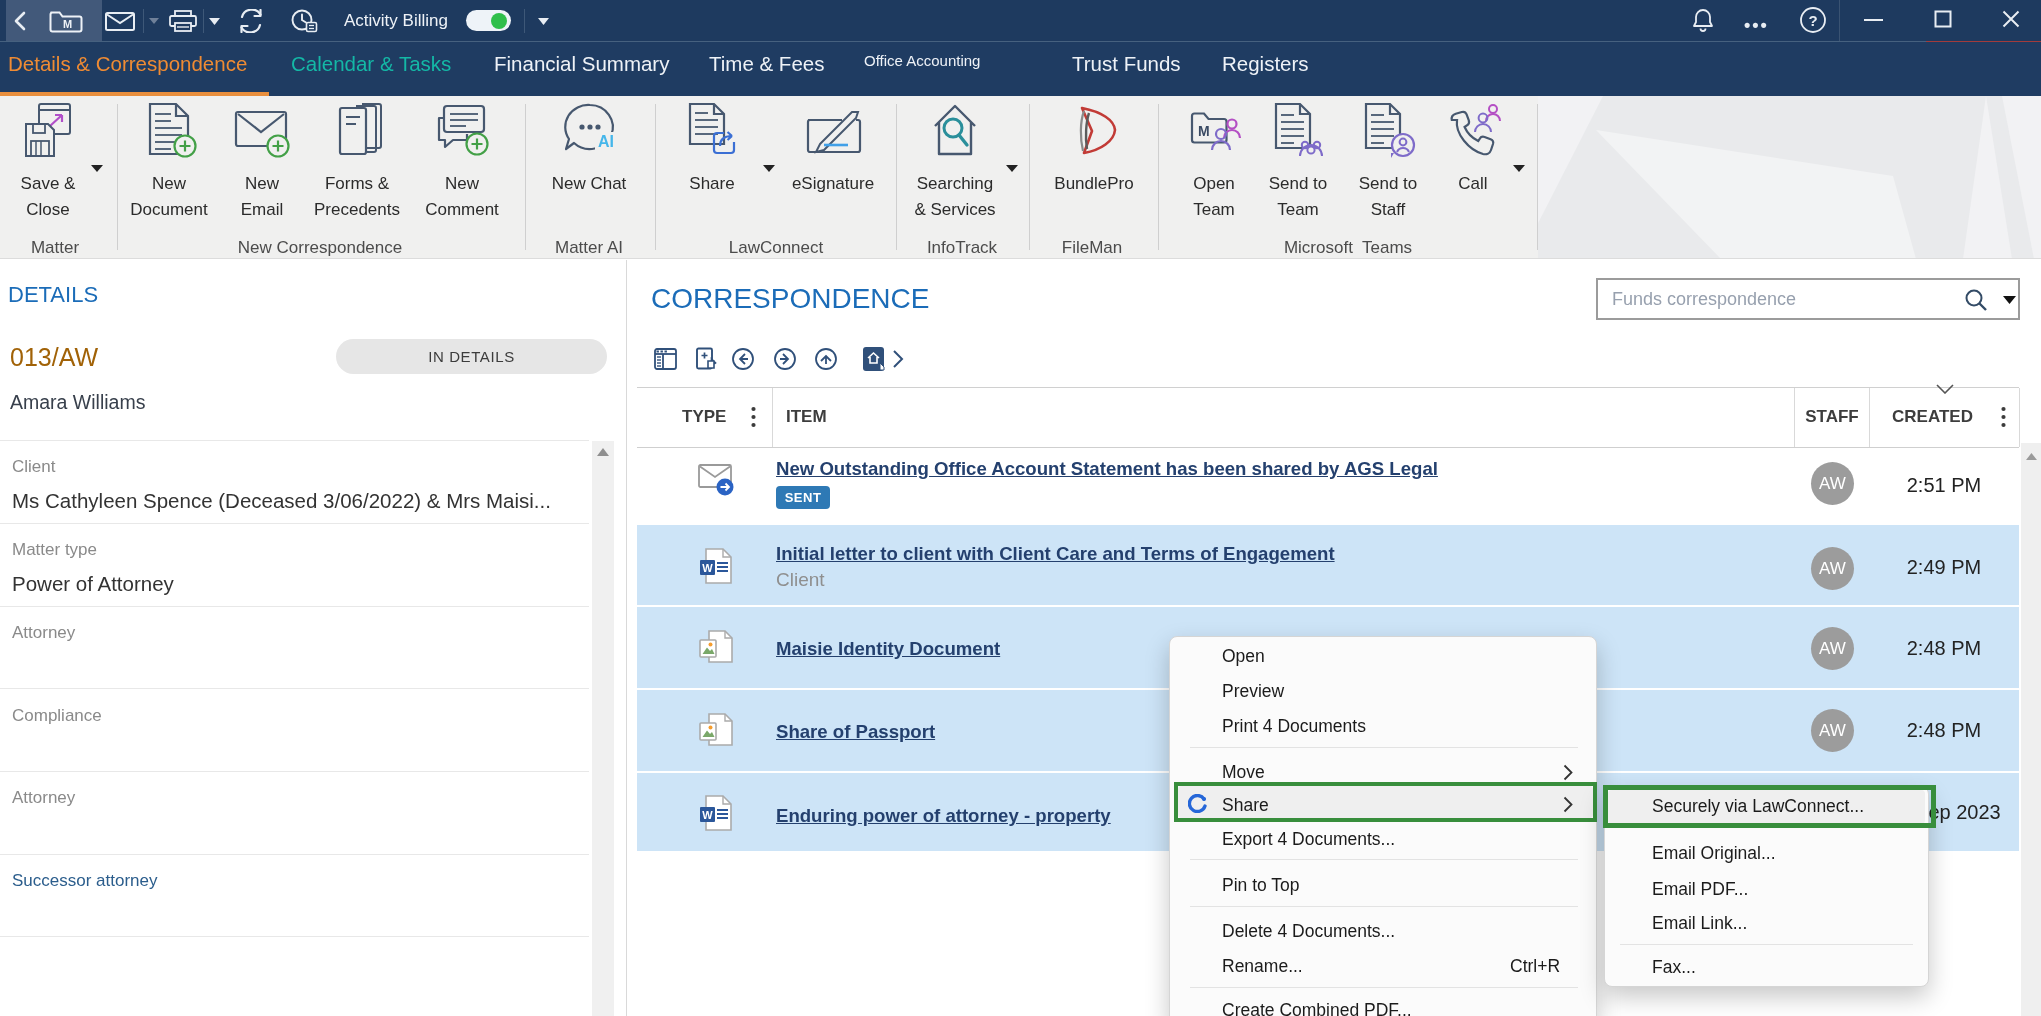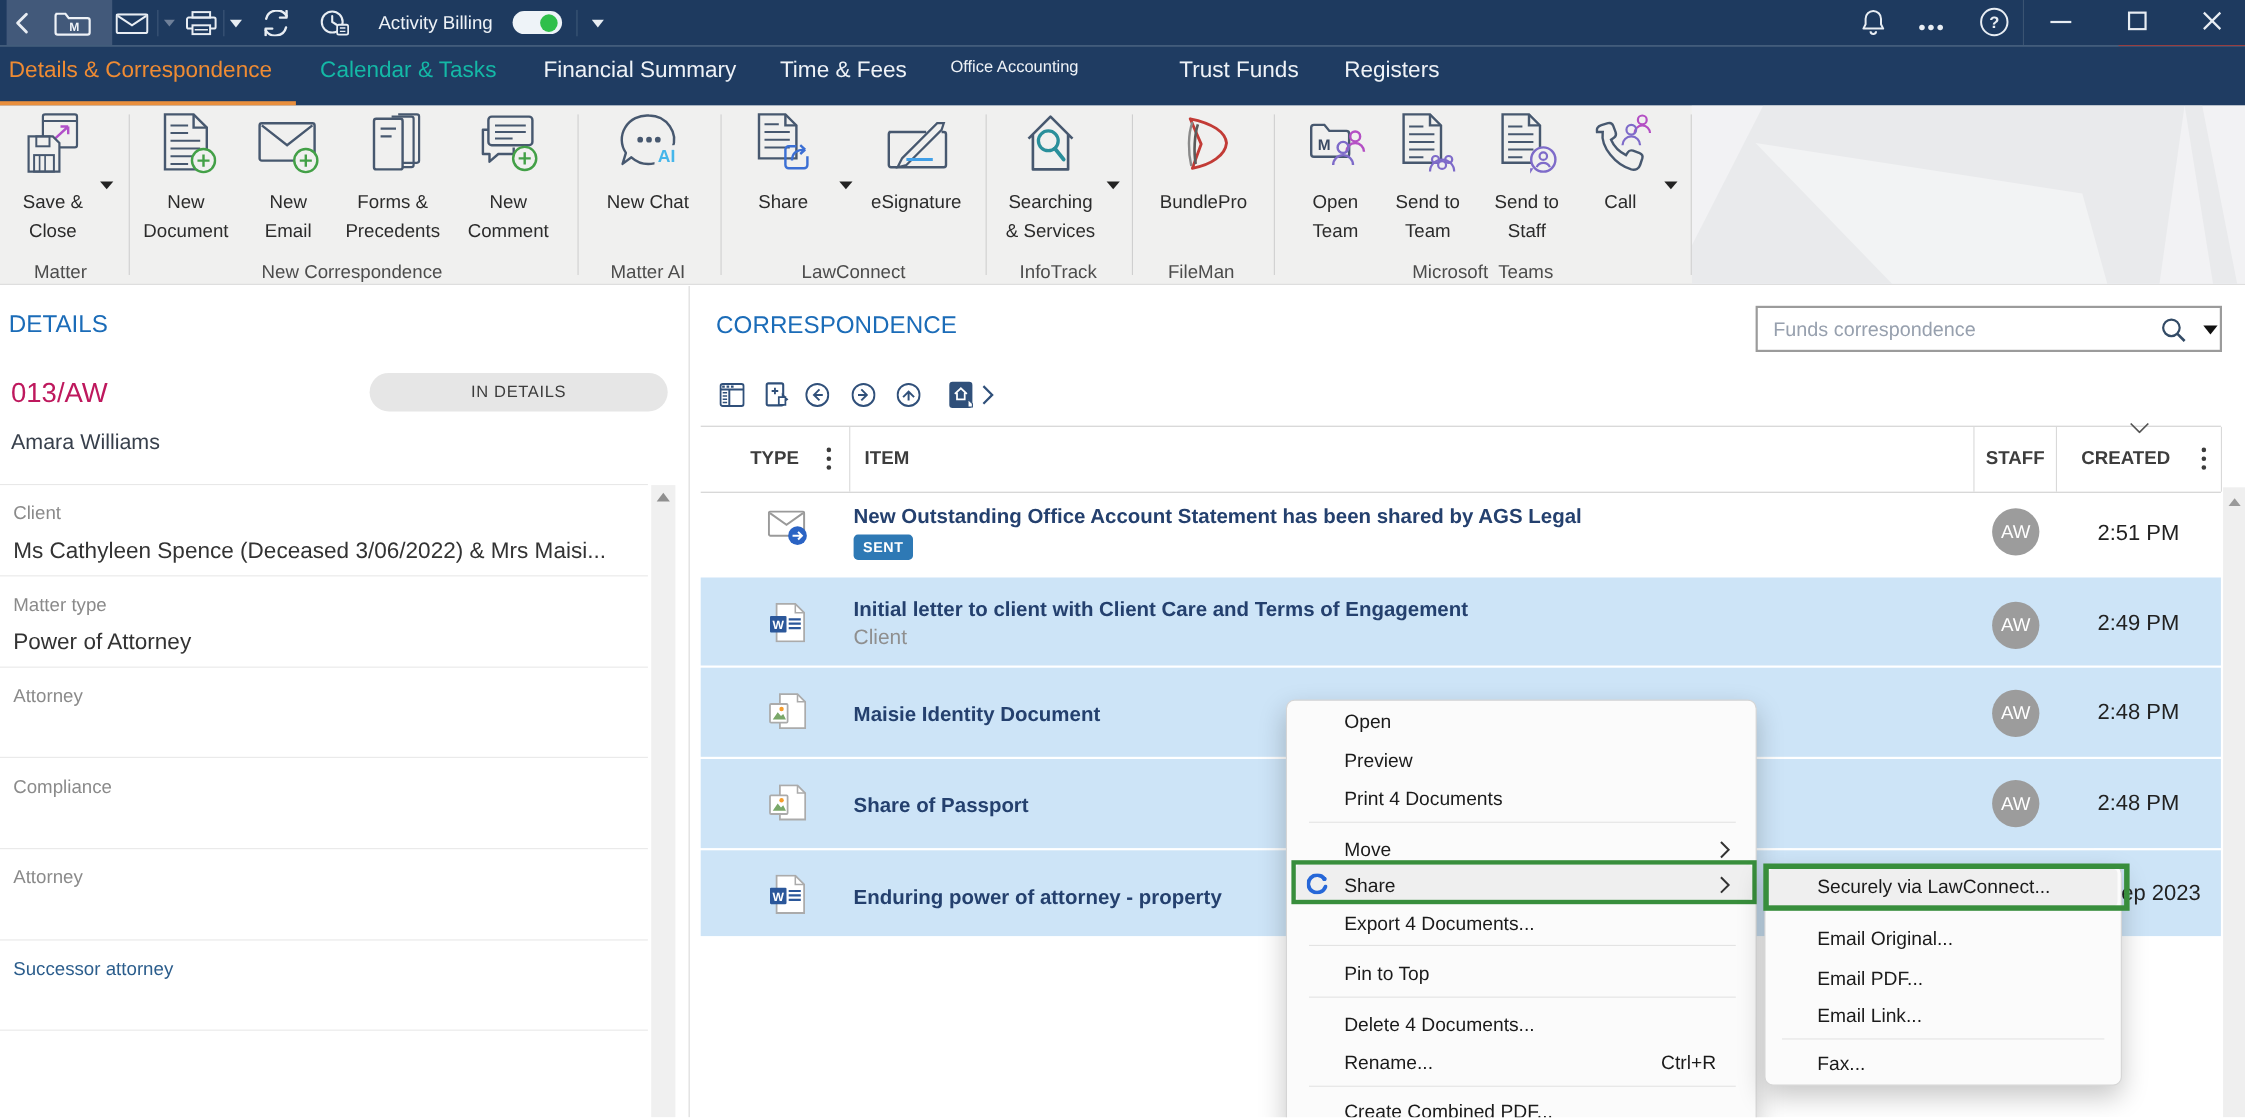--- a/index.html
+++ b/index.html
@@ -7,21 +7,21 @@
   body { font-family:"Liberation Sans", sans-serif; }
   #page { position:relative; width:2041px; height:1016px; background:#fff; overflow:hidden; }
   .abs { position:absolute; }
   svg { display:block; }
   .rlb { position:absolute; text-align:center; font-size:17px; color:#2b2b2b; }
   .rgl { position:absolute; top:142px; text-align:center; font-size:17px; color:#4c4c4c; }
   .mitem { position:absolute; font-size:17.5px; color:#1b1b1b; }
   .lbl { position:absolute; font-size:17px; color:#8a8a8a; }
   .val { position:absolute; font-size:20.5px; color:#333; white-space:nowrap; }
   .sep { position:absolute; height:1px; background:#e8e8e8; }
-  .rowtitle { position:absolute; font-size:18.6px; font-weight:bold; color:#24406e; white-space:nowrap; }
+  .rowtitle { position:absolute; font-size:18.6px; font-weight:bold; color:#24406e; white-space:nowrap;text-decoration:underline; }
   .time { position:absolute; width:150px; text-align:center; font-size:20px; color:#222; }
   .aw { position:absolute; width:43px; height:43px; border-radius:50%; background:#9c9c9c; color:#fff; font-size:17px; text-align:center; line-height:43px; }
 </style>
 </head>
 <body>
 <div id="page">
 
   <div class="abs" id="titlebar" style="left:0;top:0;width:2041px;height:42px;background:#1e3a5f;">
     <div class="abs" style="left:6px;top:0;width:96px;height:41px;background:#42597a;"></div>
 
@@ -322,21 +322,21 @@
     </svg>
     <svg class="abs" style="left:1512px;top:68px;" width="14" height="9" viewBox="0 0 14 9">
         <path d="M1 1 L7 8 L13 1 z" fill="#222"></path>
       </svg>
     <div class="rlb" style="left:1413px;top:78px;width:120px;">Call</div>
   </div>
 
   <div class="abs" id="content" style="left:0;top:260px;width:2041px;height:756px;background:#fff;"></div>
 
   <div class="abs" style="left:8px;top:282px;font-size:22px;color:#1b6cb8;">DETAILS</div>
-  <div class="abs" style="left:10px;top:343px;font-size:25px;color:#be185d;">013/AW</div>
+  <div class="abs" style="left:10px;top:343px;font-size:25px;color:#a16207;">013/AW</div>
   <div class="abs" style="left:336px;top:339px;width:271px;height:35px;border-radius:18px;background:#e6e6e6;text-align:center;line-height:35px;font-size:15px;letter-spacing:0.6px;color:#3c3c3c;">IN DETAILS</div>
   <div class="abs" style="left:10px;top:391px;font-size:19.5px;color:#38404c;">Amara Williams</div>
   <div class="sep" style="left:0;top:440px;width:589px;"></div>
   <div class="lbl" style="left:12px;top:457px;">Client</div>
   <div class="val" style="left:12px;top:489px;">Ms Cathyleen Spence (Deceased 3/06/2022) &amp; Mrs Maisi...</div>
   <div class="sep" style="left:0;top:523px;width:589px;"></div>
   <div class="lbl" style="left:12px;top:540px;">Matter type</div>
   <div class="val" style="left:12px;top:572px;">Power of Attorney</div>
   <div class="sep" style="left:0;top:606px;width:589px;"></div>
   <div class="lbl" style="left:12px;top:623px;">Attorney</div>
@@ -348,21 +348,21 @@
   <div class="lbl" style="left:12px;top:871px;color:#2b5d8c;">Successor attorney</div>
   <div class="sep" style="left:0;top:936px;width:589px;"></div>
 
   <div class="abs" style="left:592px;top:441px;width:22px;height:575px;background:#f0f0f0;"></div>
   <svg class="abs" style="left:596px;top:447px;" width="14" height="10" viewBox="0 0 14 10">
       <path d="M7 1 L13 9 H1 z" fill="#8f8f8f"></path>
     </svg>
 
   <div class="abs" style="left:626px;top:260px;width:1px;height:756px;background:#d9d9d9;"></div>
 
-  <div class="abs" style="left:651px;top:283px;font-size:22px;color:#1b6cb8;">CORRESPONDENCE</div>
+  <div class="abs" style="left:651px;top:283px;font-size:28px;color:#1b6cb8;">CORRESPONDENCE</div>
 
   <div class="abs" style="left:1596px;top:278px;width:424px;height:42px;background:#fff;border:2px solid #9b9b9b;"></div>
   <div class="abs" style="left:1612px;top:289px;font-size:18px;color:#97a0ae;">Funds correspondence</div>
   <svg class="abs" style="left:1963px;top:287px;" width="26" height="26" viewBox="0 0 26 26">
       <circle cx="11" cy="11" r="7.5" fill="none" stroke="#334b66" stroke-width="2"></circle>
       <line x1="16.5" y1="16.5" x2="23" y2="23" stroke="#334b66" stroke-width="2.4"></line>
     </svg>
   <svg class="abs" style="left:2002px;top:295px;" width="15" height="10" viewBox="0 0 15 10">
       <path d="M1 1 L7.5 9 L14 1 z" fill="#111"></path>
     </svg>

